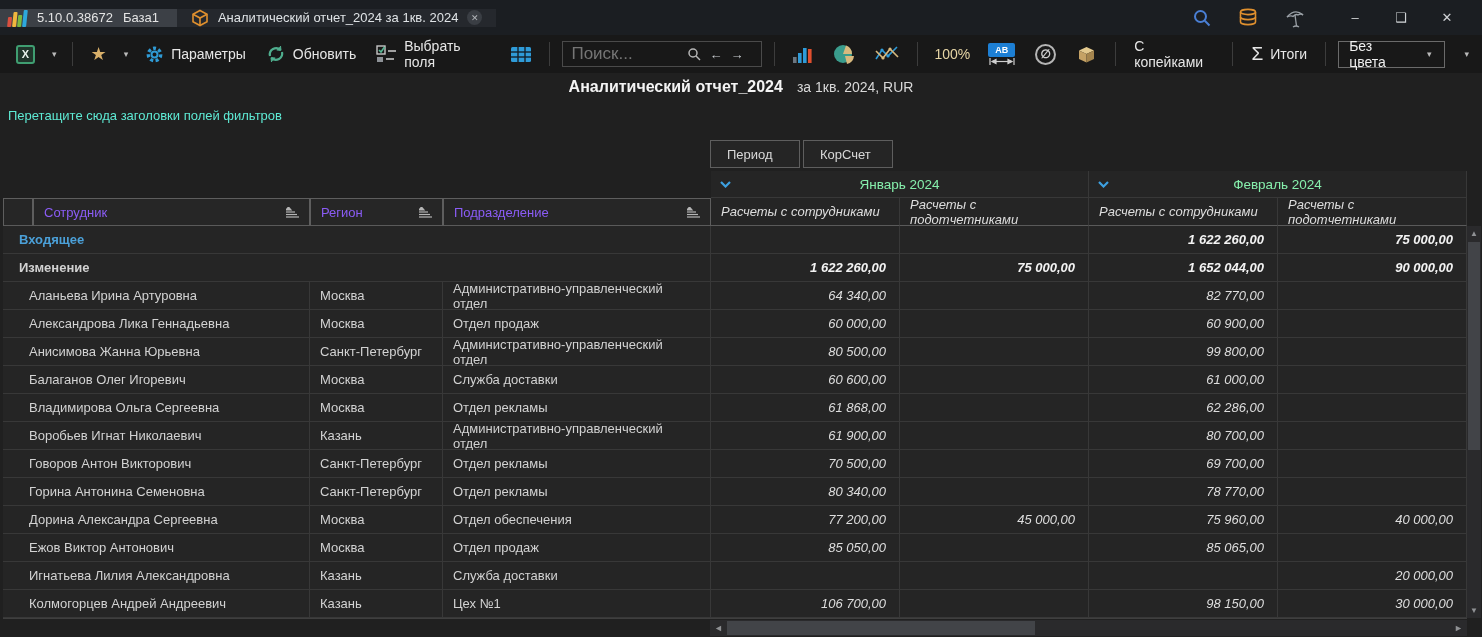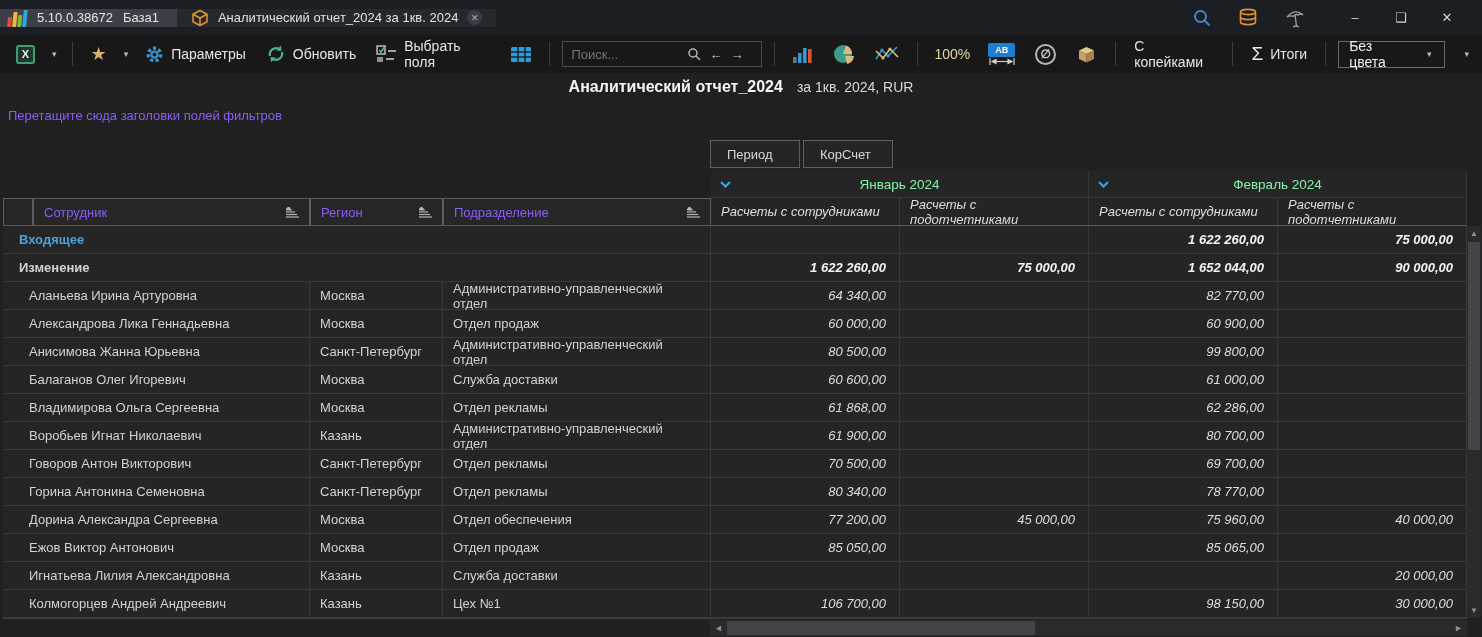--- a/index.html
+++ b/index.html
@@ -27,36 +27,36 @@
     display:flex; align-items:center; gap:8px; padding:0 10px; color:#e6e6e6; font-size:14px; }
   .tbtn { display:flex; align-items:center; gap:7px; padding:3px 6px; border-radius:2px; }
   .sep { width:1px; height:24px; background:#3c3c3c; margin:0 4px; }
   .caret { color:#b9b9b9; font-size:9px; padding:0 3px; }
   .xl-ic { width:19px; height:19px; border:2px solid #3f9e71; border-radius:3px; color:#e8f2ec;
     font-weight:bold; font-size:11px; display:flex; align-items:center; justify-content:center; background:#20352b; }
   .star-ic { color:#d9b06a; font-size:18px; line-height:1; }
   .searchbox { display:flex; align-items:center; border:1px solid #4a4a4a; height:26px;
     padding:0 8px; gap:8px; min-width:200px; }
   .searchbox input { background:transparent; border:none; outline:none; color:#9a9a9a;
-    font-size:13px; width:108px; font-family:"Liberation Sans",sans-serif; }
+    font-size:17px; width:108px; font-family:"Liberation Sans",sans-serif; }
   .nav-ar { color:#c9cdd1; font-size:13px; }
   .zoom-lbl { color:#e6d5a5; font-size:14px; padding:0 4px; }
   .ab-ic { display:flex; flex-direction:column; align-items:flex-end; gap:1px; }
   .ab-badge { width:27px; height:14px; background:#1d7fd4; border-radius:2px; color:#fff;
     font-size:9px; font-weight:bold; display:flex; align-items:center; justify-content:center; }
   .zero-ic { width:21px; height:21px; border:2px solid #b5b5b5; border-radius:50%; color:#cfcfcf;
     font-size:12px; font-weight:bold; display:flex; align-items:center; justify-content:center; }
   .dropdown { display:flex; align-items:center; gap:14px; border:1px solid #6a6a6a;
     height:27px; padding:0 10px; font-size:14px; color:#f0f0f0; }
   .toolbar .spacer { flex:1; }
 
   
   .report-title { position:absolute; left:0; top:78px; width:1482px; text-align:center; color:#d8d8d8; font-size:14px; }
   .report-title b { font-size:16px; color:#f4f4f4; margin-right:14px; }
-  .filter-hint { position:absolute; left:8px; top:108px; color:#8b5cf6; font-size:13px; }
+  .filter-hint { position:absolute; left:8px; top:108px; color:#5eead4; font-size:13px; }
 
   
   .col-fields { position:absolute; left:710px; top:140px; display:flex; gap:3px; }
   .field-btn { border:1px solid #5e5e5e; background:#252525; color:#d8d8d8; font-size:13px;
     height:28px; display:flex; align-items:center; padding:0 16px; min-width:90px; }
 
   .grid { position:absolute; left:3px; top:171px; width:1464px; }
   .prow { display:flex; }
   .c { border-right:1px solid #383838; border-bottom:1px solid #383838; background:#252525;
     display:flex; align-items:center; padding:0 10px; font-size:13px; color:#d2d2d2; height:28px; }

